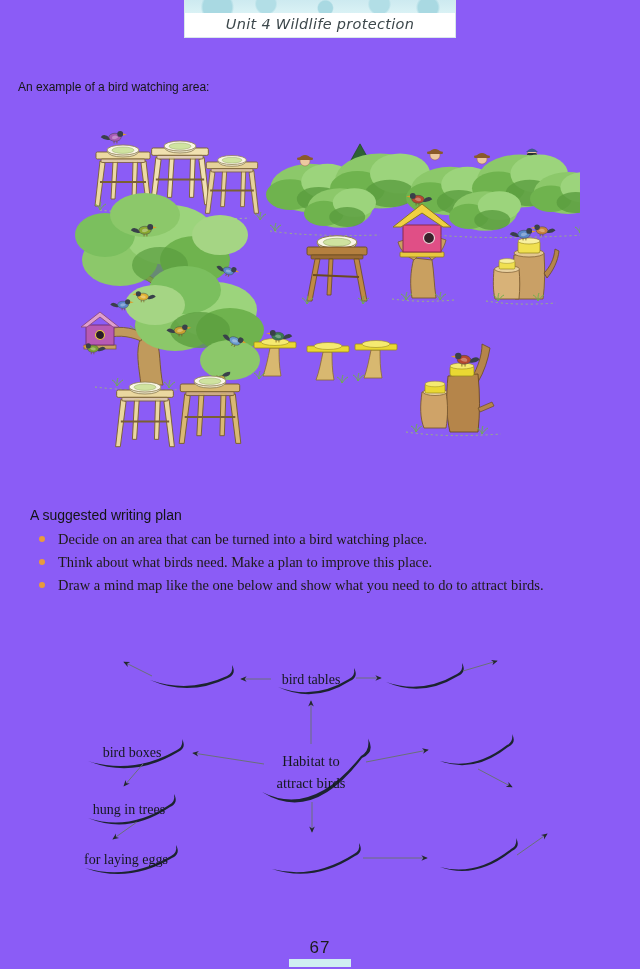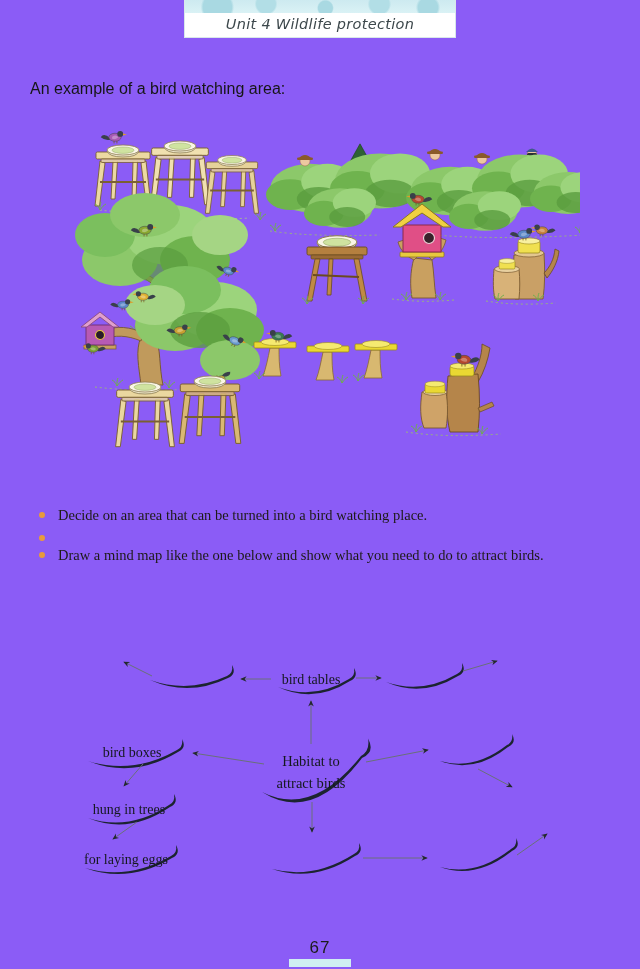--- a/index.html
+++ b/index.html
@@ -12,21 +12,21 @@
      background:
        radial-gradient(circle at 12% 55%, #a9d9e2 0 6%, transparent 7%),
        radial-gradient(circle at 30% 30%, #b2dee6 0 5%, transparent 6%),
        radial-gradient(circle at 52% 62%, #a9d9e2 0 5%, transparent 6%),
        radial-gradient(circle at 72% 32%, #b2dee6 0 5%, transparent 6%),
        radial-gradient(circle at 90% 58%, #a9d9e2 0 4%, transparent 5%),
        linear-gradient(#cdeaf0,#daf2f5);}
   .header-title{text-align:center;font-family:"DejaVu Sans",sans-serif;font-style:italic;
                 font-size:14.5px;color:#3c474b;line-height:23px;letter-spacing:0.3px;}
   
-  .intro{position:absolute;left:30px;top:80px;font-size:16px;color:#161616;}
+  .intro{position:absolute;left:18px;top:80px;font-size:12px;color:#161616;}
   
   .illustration{position:absolute;left:60px;top:128px;}
   
   .plan{position:absolute;left:30px;top:507px;width:592px;}
   .plan-heading{font-size:14px;color:#141414;margin:0 0 8px 0;}
   .plan-list{list-style:none;margin:0;padding:0;font-family:"Liberation Serif",serif;
              font-size:14.5px;color:#1d1a16;}
   .plan-list li{display:flex;align-items:flex-start;margin-bottom:6px;line-height:17px;text-align:right;}
   .dot{flex:0 0 auto;width:6px;height:6px;border-radius:50%;background:#e89b3c;
        margin:5px 13px 0 9px;}
@@ -268,27 +268,29 @@
       <ellipse cx="15" cy="34" rx="12" ry="3.5" fill="#e8d0a0" stroke="#7a5a30" stroke-width="0.7"></ellipse>
       <rect x="5" y="26" width="20" height="9" rx="1.5" fill="#ead832" stroke="#9a8a20" stroke-width="0.7"></rect>
       <ellipse cx="15" cy="26" rx="10" ry="2.8" fill="#f5ea70" stroke="#9a8a20" stroke-width="0.5"></ellipse>
       <use href="#tuft" transform="translate(-4,74)"></use>
       <use href="#tuft" transform="translate(62,76)"></use>
       <path d="M -14,74 q 40,6 95,2" stroke="#9ab87a" stroke-width="1" fill="none" stroke-dasharray="2 3"></path>
     </g>
   </svg>
 
   <div class="plan">
+    <div class="plan-heading">A suggested writing plan</div>
     <ul class="plan-list">
       <li>
         <span class="dot"></span>
         <span>Decide on an area that can be turned into a bird watching place.</span>
       </li>
       <li>
         <span class="dot"></span>
+        <span>Think about what birds need. Make a plan to improve this place.</span>
       </li>
       <li>
         <span class="dot"></span>
         <span>Draw a mind map like the one below and show what you need to do to attract birds.</span>
       </li>
     </ul>
   </div>
 
   <svg id="mindmap-svg" class="mindmap" width="640" height="250" viewBox="0 0 640 250">
     <defs>

